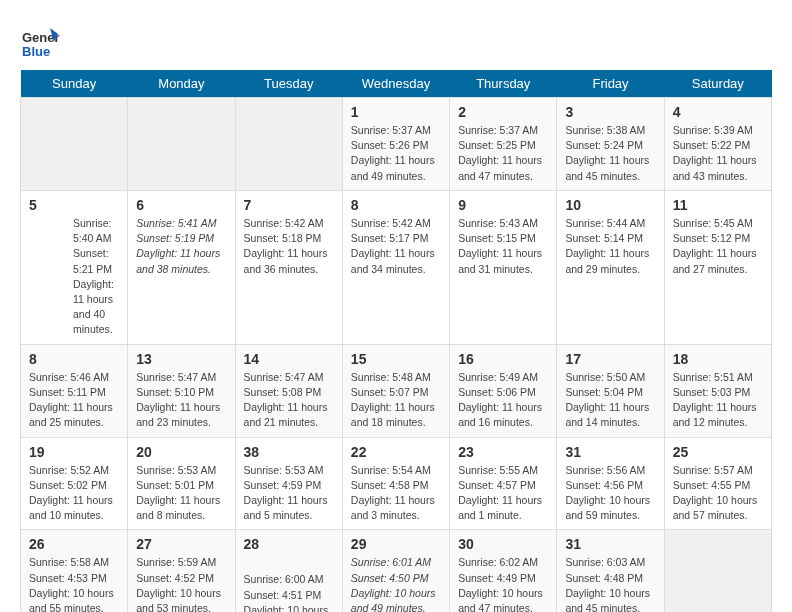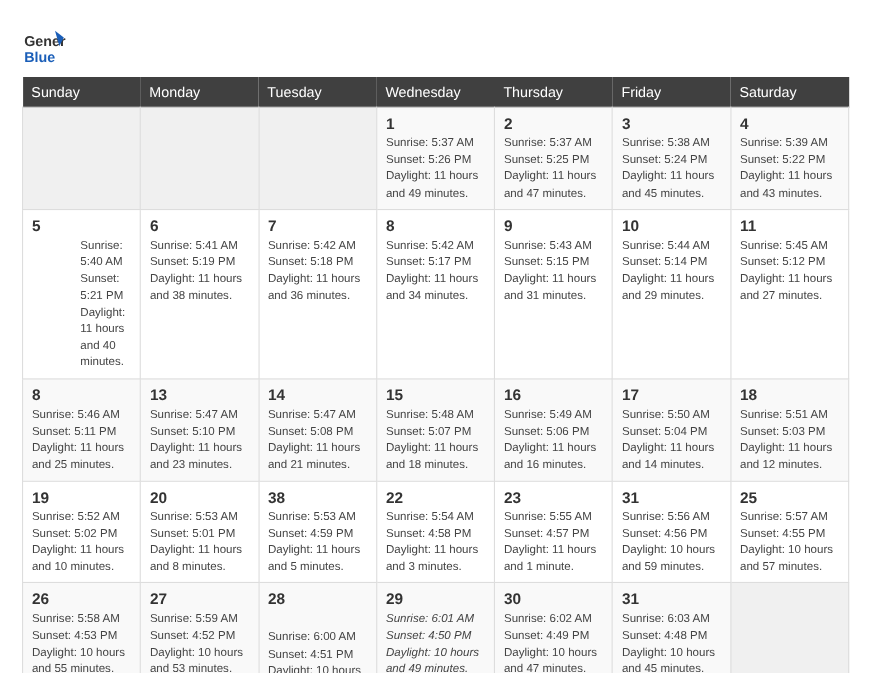--- a/index.html
+++ b/index.html
@@ -31,23 +31,23 @@
     .title-area { text-align: right; }
     .month-title { font-size: 36px; color: #333; font-weight: 300; }
     .location-title { font-size: 16px; color: #555; }
 
     table {
       width: 100%;
       border-collapse: collapse;
       table-layout: fixed;
     }
     thead tr th {
-      background-color: #404040;
+      background-color: #0369a1;
       color: #fff;
-      text-align: left;
+      text-align: center;
       padding: 6px 8px;
       font-size: 13px;
       font-weight: normal;
     }
     tbody tr td {
       vertical-align: top;
       padding: 6px 8px;
       font-size: 11px;
       color: #333;
       border: 1px solid #ddd;
@@ -140,21 +140,21 @@
       <tr>
         <td>
           <span class="day-number">5</span>
           <div class="day-info" style="white-space: pre-line; margin-left: 44px;">Sunrise: 5:40 AM
 Sunset: 5:21 PM
 Daylight: 11 hours
 and 40 minutes.</div>
         </td>
         <td>
           <span class="day-number">6</span>
-          <div class="day-info" style="white-space: pre-line;">Sunrise: 5:41 AM
+          <div class="day-info" style="white-space: pre-line; font-style: italic;">Sunrise: 5:41 AM
 Sunset: 5:19 PM
 Daylight: 11 hours
 and 38 minutes.</div>
         </td>
         <td>
           <span class="day-number">7</span>
           <div class="day-info" style="white-space: pre-line;">Sunrise: 5:42 AM
 Sunset: 5:18 PM
 Daylight: 11 hours
 and 36 minutes.</div>

